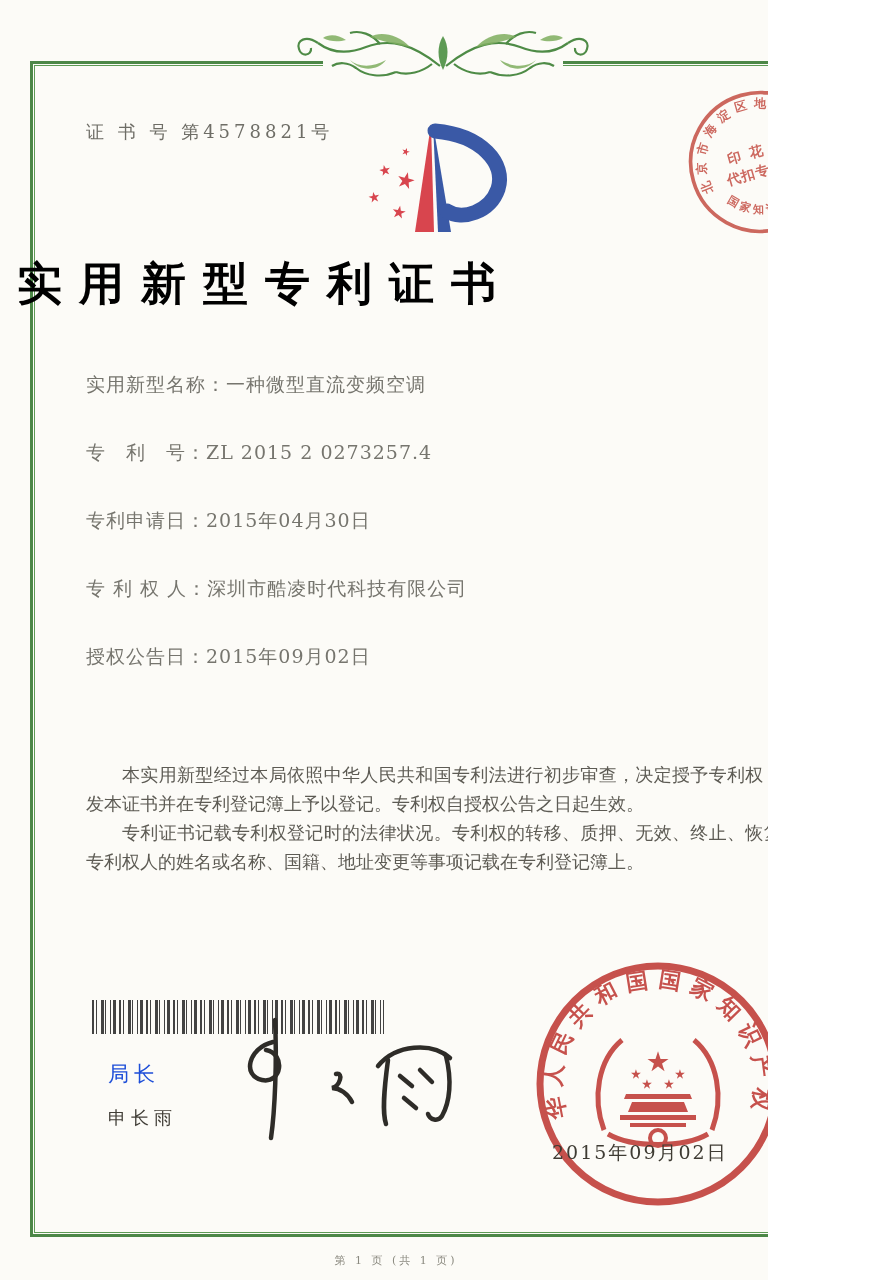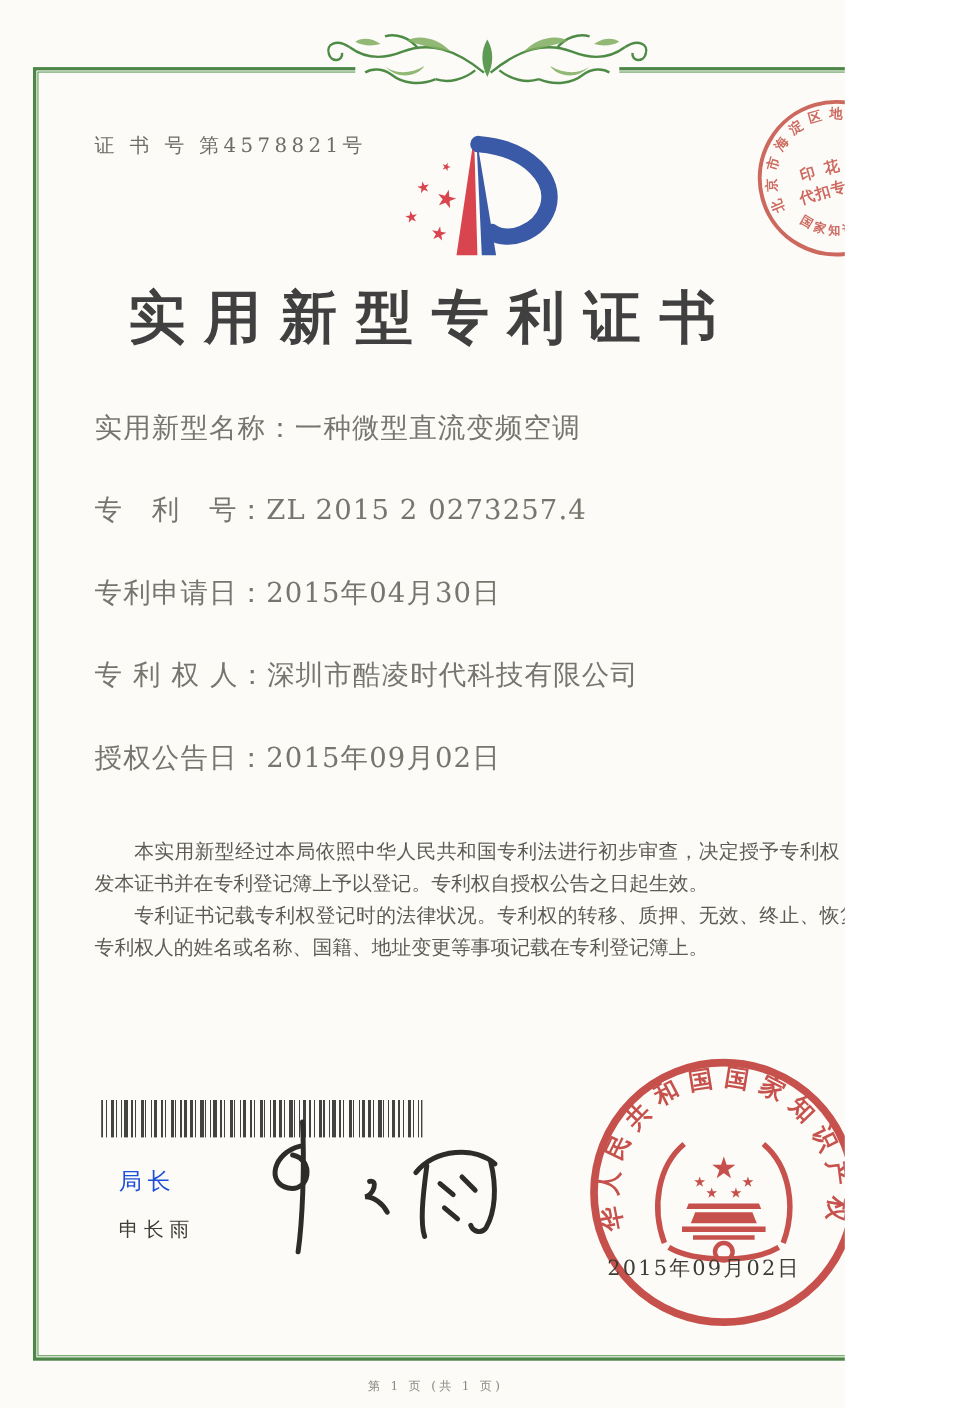--- a/index.html
+++ b/index.html
@@ -13,25 +13,25 @@
   .ornament{position:absolute;left:268px;top:14px;width:350px;height:82px;}
   
   .cert-no{position:absolute;left:86px;top:120px;font-size:18px;letter-spacing:4px;color:#6e6d66;}
   
   .logo{position:absolute;left:330px;top:118px;width:220px;height:138px;}
   .logo text{font-family:"DejaVu Sans",sans-serif;}
   
   .tax-seal{position:absolute;left:676px;top:78px;width:168px;height:168px;transform:rotate(-16deg);opacity:.88;}
   .tax-seal text{fill:#c6544a;font-weight:bold;}
   
-  .title{position:absolute;left:0;right:0;top:254px;text-align:center;font-size:52px;
-         font-weight:700;color:#404040;letter-spacing:17px;text-indent:17px;white-space:nowrap;}
+  .title{position:absolute;left:0;right:0;top:254px;font-size:45px;
+         font-weight:700;color:#000000;letter-spacing:17px;text-indent:17px;white-space:nowrap;}
   
   .fields{position:absolute;left:86px;top:372px;width:710px;color:#76756e;}
-  .field-row{font-size:25px;margin-bottom:42px;letter-spacing:1px;white-space:nowrap;}
+  .field-row{font-size:19px;margin-bottom:42px;letter-spacing:1px;white-space:nowrap;}
   
   .body-text{position:absolute;left:86px;top:760px;width:714px;font-size:18px;
              line-height:29px;color:#5d5b54;text-align:justify;}
   .body-text p{margin:0;text-indent:2em;}
   
   .barcode{position:absolute;left:92px;top:1000px;width:292px;height:34px;
     background:repeating-linear-gradient(90deg,
       #222 0 2px,transparent 2px 4px,#222 4px 5px,transparent 5px 9px,
       #222 9px 12px,transparent 12px 13px,#222 13px 14px,transparent 14px 18px,
       #222 18px 19px,transparent 19px 21px,#222 21px 24px,transparent 24px 27px);

